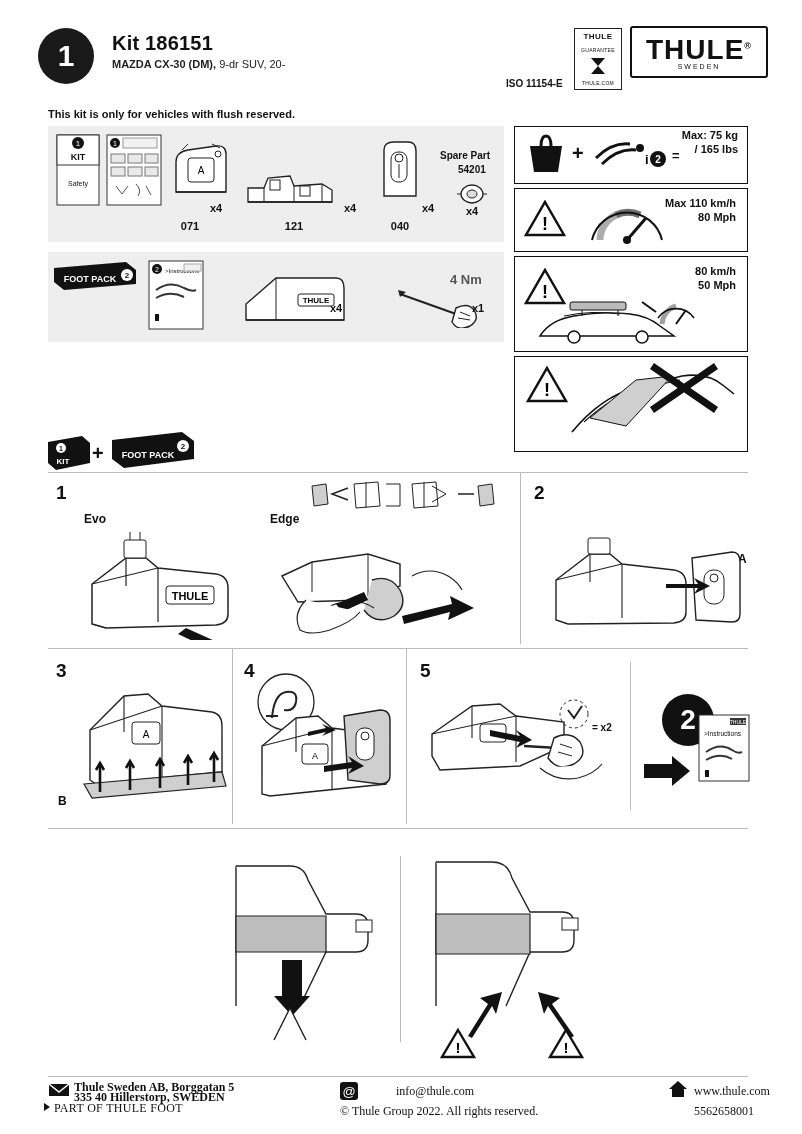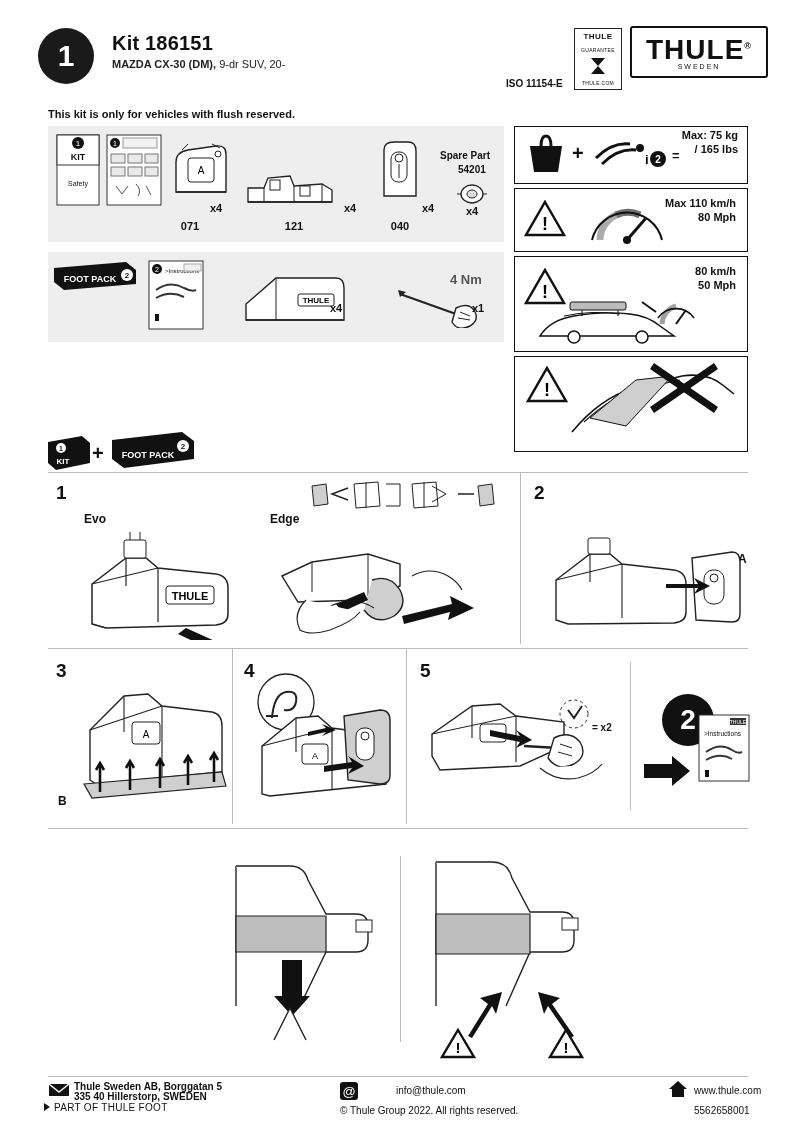--- a/index.html
+++ b/index.html
@@ -75,21 +75,21 @@
   .steplbl{position:absolute;font-size:12px;font-weight:bold;}
   .letter{position:absolute;font-size:12px;font-weight:bold;}
   .smalltxt{position:absolute;font-size:10px;font-weight:bold;}
 
   .big2{
     position:absolute;width:52px;height:52px;border-radius:50%;background:#111;color:#fff;
     font-size:28px;font-weight:bold;display:flex;align-items:center;justify-content:center;
   }
 
   
-  .foot-txt{position:absolute;font-size:10px;line-height:10px;color:#111;}
+  .foot-txt{position:absolute;font-size:12px;line-height:10px;color:#111;font-family:Liberation Serif, serif;}
   .foot-bold{font-weight:bold;}
   svg{display:block;}
   .illus{position:absolute;}
 </style>
 </head>
 <body>
 
 <div class="page">
 
   <div class="hdr-circle">1</div>

